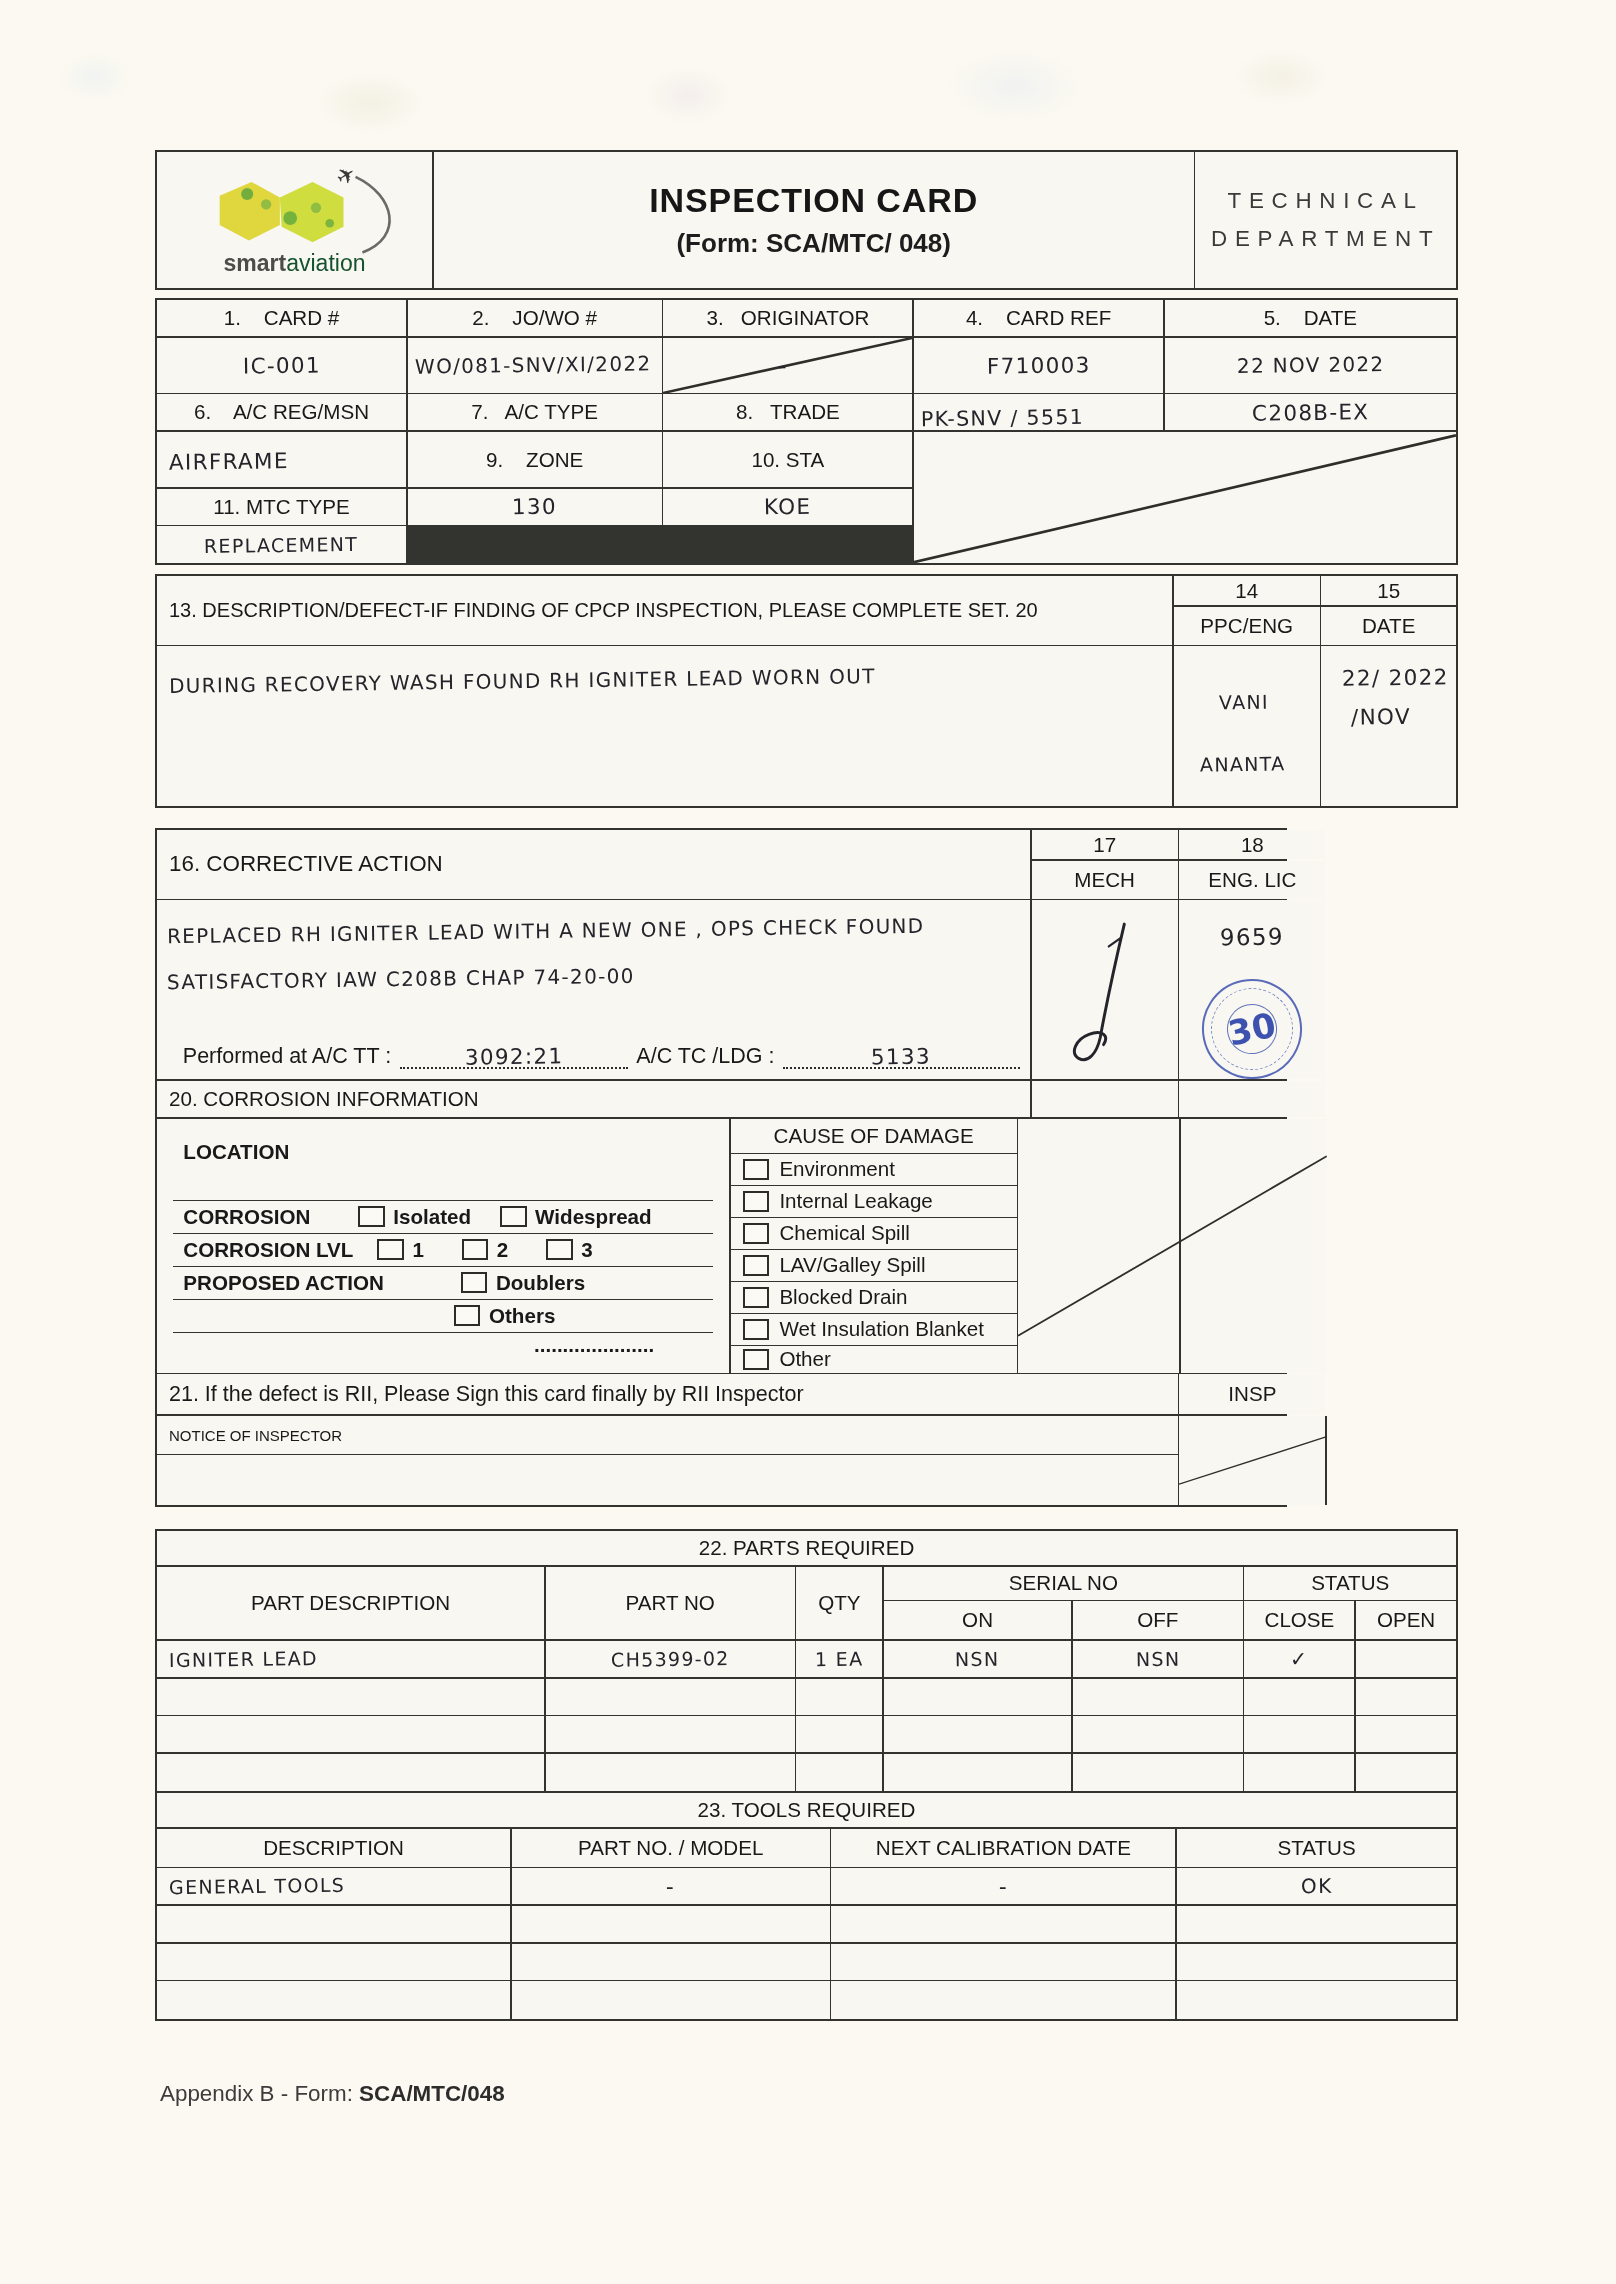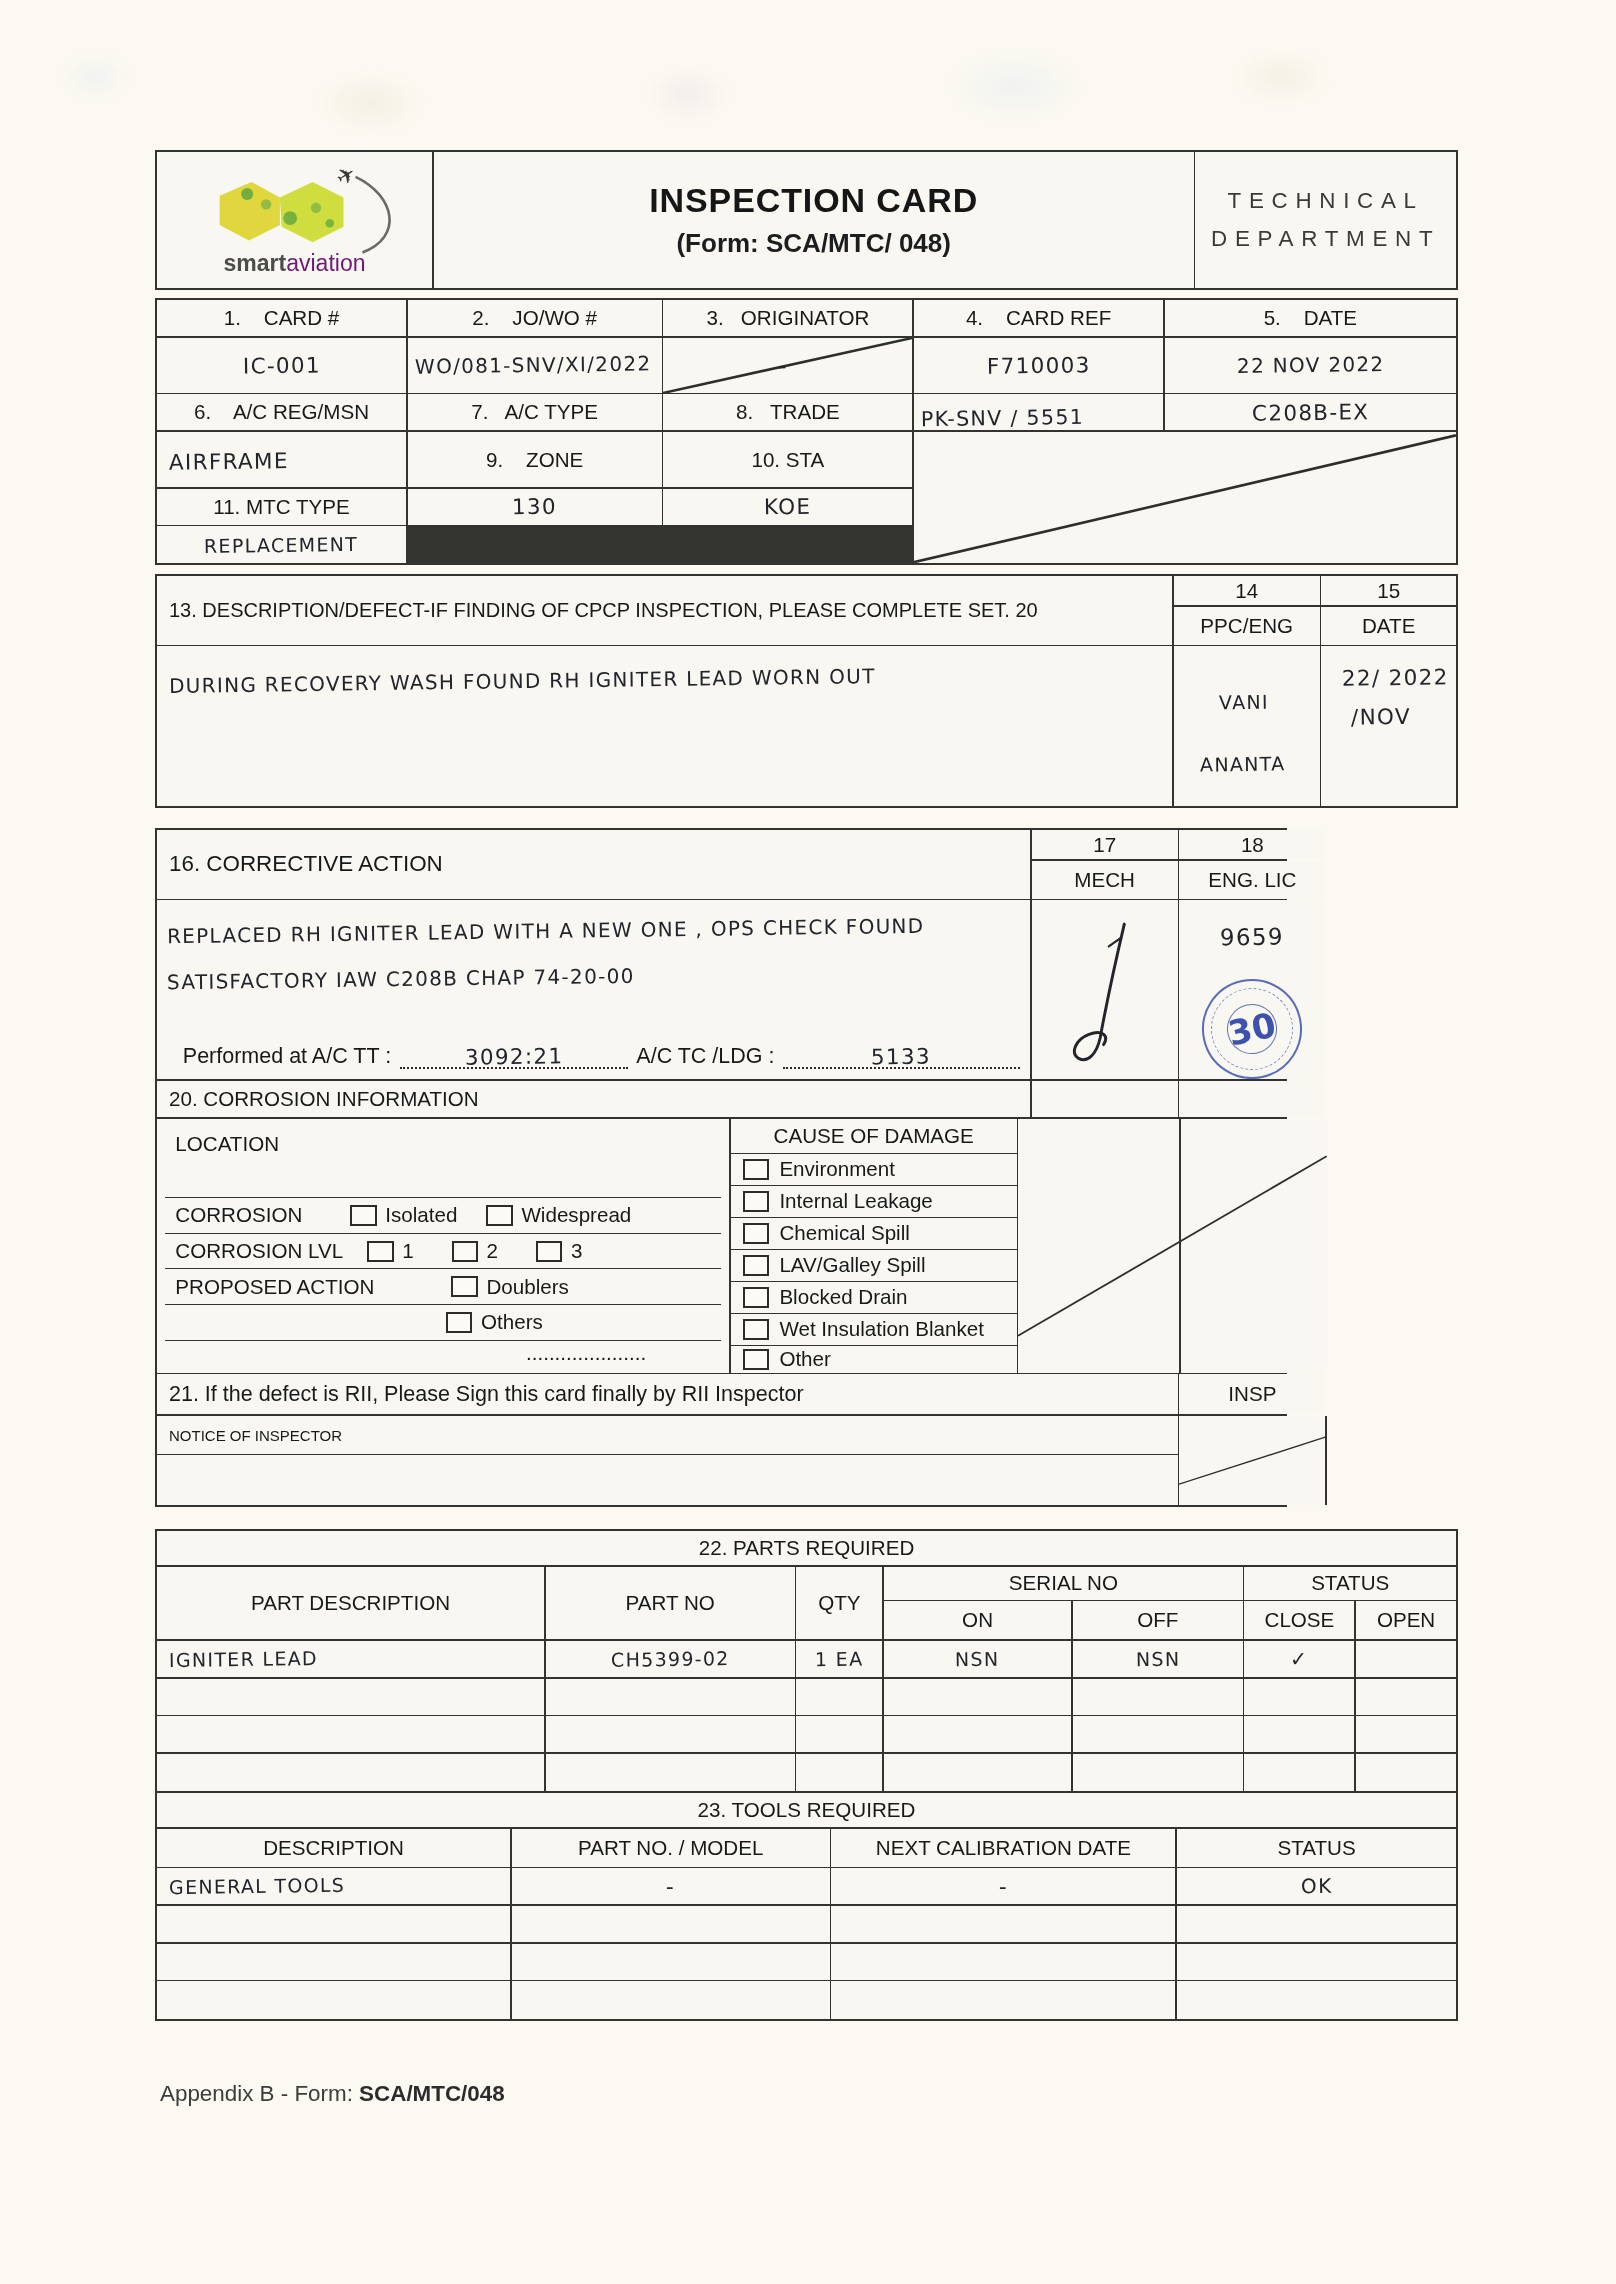--- a/index.html
+++ b/index.html
@@ -39,21 +39,21 @@
              font-family:"DejaVu Sans",sans-serif;font-size:34px;font-weight:bold;color:#3d52af;}
   .performed{position:absolute;left:13.8px;right:10.3px;bottom:10.3px;display:flex;align-items:center;gap:8.6px;margin-left:12px;}
   .plbl{font-size:21.5px;color:#191919;white-space:pre;flex:0 0 auto;}
   .dotline{border-bottom:2.6px dotted #2b2b2b;text-align:center;}
   .dot1{width:228px;}
   .dot2{flex:1;}
   .dotline .hw{display:inline-block;margin-bottom:-1.7px;}
   .logo-cell{display:flex;flex-direction:column;align-items:center;justify-content:center;}
   .logo-text{font-size:23px;color:#4a4a48;margin-top:-5.2px;}
   .logo-text b{color:#4c4c4a;}
-  .logo-text span{color:#701a75;}
+  .logo-text span{color:#14532d;}
   .title-cell{display:flex;flex-direction:column;align-items:center;justify-content:center;gap:8.6px;}
   .form-title{font-size:34px;font-weight:bold;color:#161616;letter-spacing:0.9px;}
   .form-subtitle{font-size:26px;font-weight:bold;color:#1d1d1d;}
   .dept-cell{display:flex;flex-direction:column;align-items:center;justify-content:center;gap:12px;}
   .dept-cell div{font-size:22.4px;letter-spacing:7.7px;color:#3a3a3a;}
   .footer{position:absolute;left:160px;top:2081px;font-size:22.4px;color:#3c3c3c;}
   .footer b{color:#2c2c2c;}
   .mini-dash{position:absolute;left:46%;top:26%;font-size:24px;}
   .s20-rows{display:flex;flex-direction:column;height:100%;}
   .p20lbl{padding-left:10.3px;white-space:pre;}
@@ -210,21 +210,21 @@
           <span class="hw l2">/NOV</span>
         </div>
       </div>
 
       <div class="cell lbl left">20. CORROSION INFORMATION</div>
       <div class="cell"></div>
       <div class="cell"></div>
       <div class="cell"></div>
 
       <div class="cell" style="grid-row:5;grid-column:1/5;padding:0;background:#33332f;display:grid;grid-template-columns:572px 286px 1fr;gap:1.7px;">
-        <div class="cell" style="padding:8px;">
+        <div class="cell" style="padding:16px;font-weight:bold;">
           <div class="s20-rows">
             <div class="row20" style="height:73px;align-items:flex-start;">
               <span class="p20lbl" style="padding-top:5.2px;">LOCATION</span>
             </div>
             <div class="row20" style="height:36px;">
               <span class="p20lbl">CORROSION</span>
               <span class="cb" style="margin-left:48px;"></span>
               <span style="margin-left:8.6px;">Isolated</span>
               <span class="cb" style="margin-left:29px;"></span>
               <span style="margin-left:8.6px;">Widespread</span>

